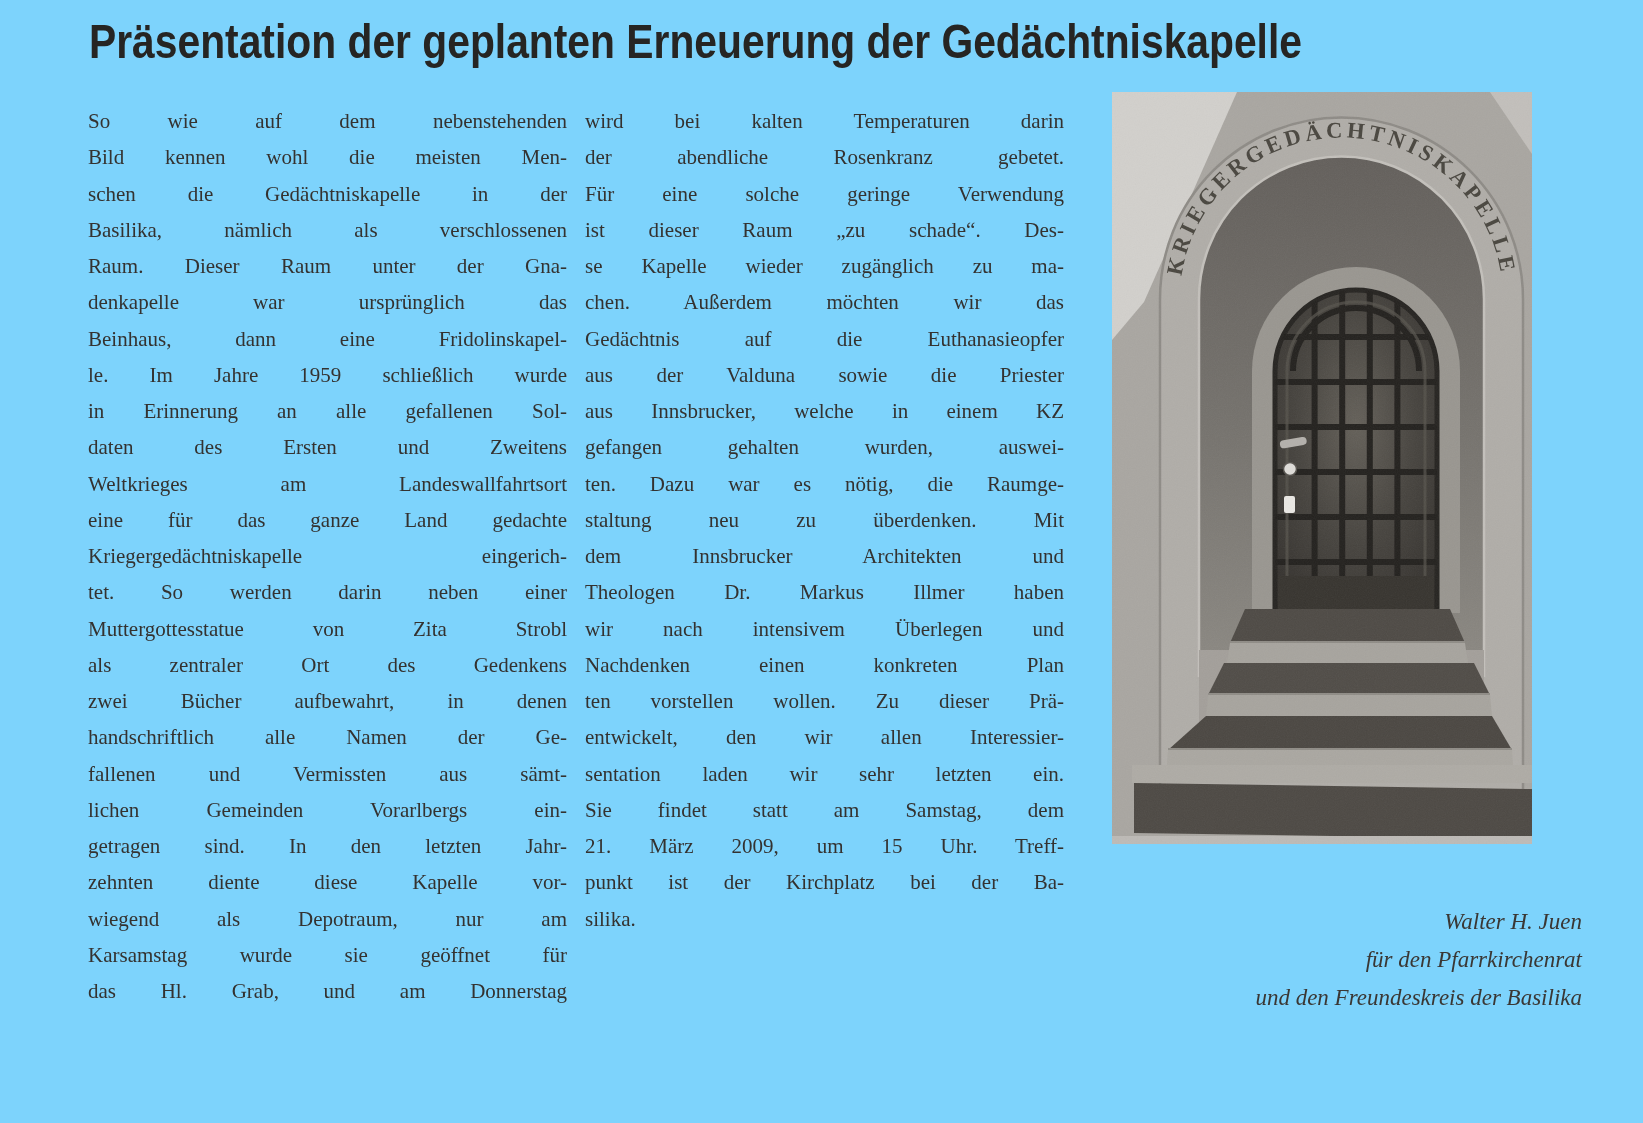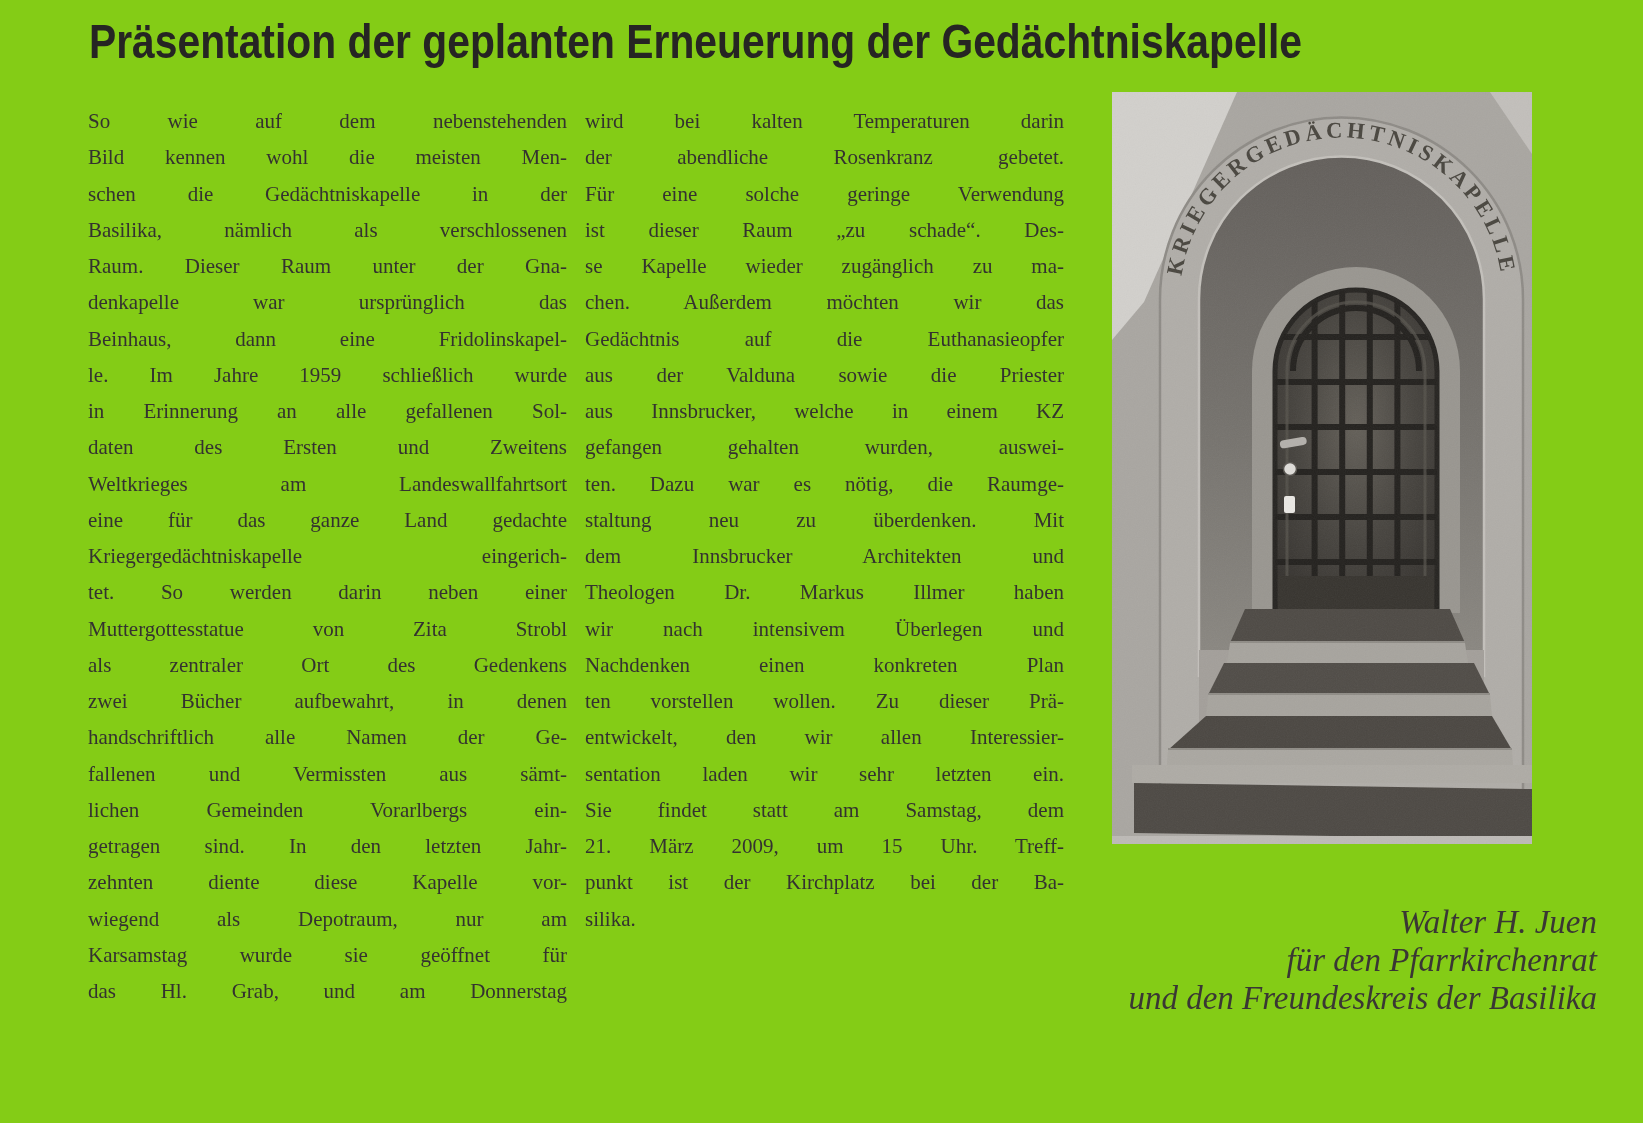--- a/index.html
+++ b/index.html
@@ -1,20 +1,20 @@
 <!DOCTYPE html>
 <html><head>
 <meta charset="utf-8">
 <style>
   html, body { margin: 0; padding: 0; background: #ffffff; }
   .page {
     position: relative;
     width: 1643px;
     height: 1123px;
-    background: #84cc16;
+    background: #7dd3fc;
     overflow: hidden;
     font-family: "Liberation Serif", "DejaVu Serif", serif;
   }
   .title {
     position: absolute;
     left: 89px;
     top: 16px;
     margin: 0;
     font-family: "Liberation Sans", "DejaVu Sans", sans-serif;
     font-weight: bold;
@@ -42,24 +42,24 @@
     position: absolute;
     left: 1112px;
     top: 92px;
     width: 420px;
     height: 752px;
     margin: 0;
   }
   .caption {
     position: absolute;
     top: 903px;
-    right: 46px;
+    right: 61px;
     width: 560px;
     font-style: italic;
-    font-size: 33px;
+    font-size: 23px;
     line-height: 38px;
     color: #3a3734;
   }
   .caption .tline { text-align: right; text-align-last: right; }
 </style>
 </head>
 <body>
 
 <div class="page">
 

